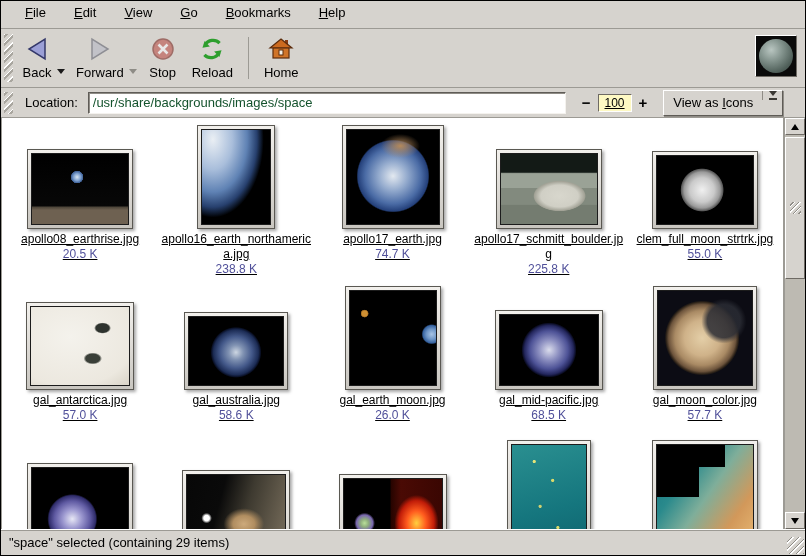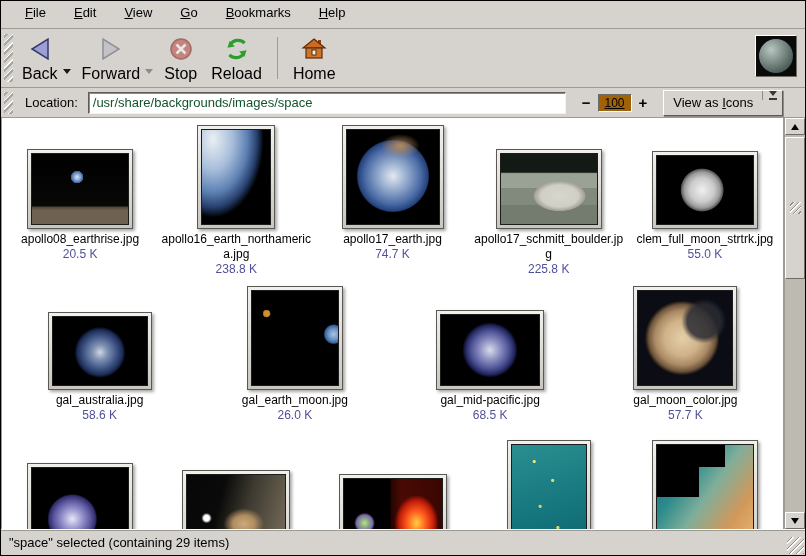--- a/index.html
+++ b/index.html
@@ -34,21 +34,21 @@
   }
   .grip {
     width:9px; margin:3px 2px 3px 3px; flex:0 0 auto;
     background:repeating-linear-gradient(135deg,#ffffff 0 1px,#a9a69f 1px 3px,#d6d3ce 3px 6px);
   }
   .tbtn {
     display:flex; flex-direction:column; align-items:center; justify-content:flex-start;
     padding:3px 7px 2px; min-width:44px; cursor:default;
   }
   .tbtn .ticon { height:30px; display:flex; align-items:center; justify-content:center; }
-  .tbtn .tlabel { font-size:16px; margin-top:1px; }
+  .tbtn .tlabel { font-size:13px; margin-top:1px; }
   .tbtn.disabled .tlabel { color:#000000; }
   .chev { align-self:center; margin:26px 4px 0 -2px; width:0; height:0;
     border-left:4px solid transparent; border-right:4px solid transparent;
     border-top:5px solid #1a1a1a; }
   .chev.dim { border-top-color:#8e8c86; }
   .tsep { width:1px; background:#9c9a94; margin:6px 8px; }
   .tspacer { flex:1; }
   .throbber {
     width:42px; height:42px; margin:4px 4px 0 0; flex:0 0 auto;
     border:1px solid #fff; border-right-color:#6e6a64; border-bottom-color:#6e6a64;
@@ -71,38 +71,38 @@
     width:478px; height:22px;
     border:1px solid #5f5c57; border-bottom-color:#f4f2ee; border-right-color:#f4f2ee;
     box-shadow:inset 1px 1px 0 #8f8c86;
     background:#fff; font:13px "Liberation Sans","DejaVu Sans",sans-serif;
     padding:0 4px; color:#14532d;
   }
   .zoomctl { display:flex; align-items:center; margin-left:14px; gap:5px; }
   .zbtn { font-size:15px; font-weight:bold; padding:0 2px; cursor:default; line-height:18px; }
   .zlevel {
     width:34px; height:18px; text-align:center; font-size:12px; line-height:17px;
-    background:#a16207;
+    background:#fef9c3;
     border:1px solid #6e6a64; border-bottom-color:#fff; border-right-color:#fff;text-decoration:underline;
   }
   .viewsel {
     margin-left:14px; height:26px; display:flex; align-items:flex-start; cursor:default;
     border:1px solid #fff; border-right-color:#5f5c57; border-bottom-color:#5f5c57;
     background:#d6d3ce; box-shadow:1px 1px 0 #8f8c86;
   }
   .viewsel .vlabel { padding:4px 9px 0 9px; white-space:nowrap; }
   .viewsel .varrow {
     width:20px; border-left:1px solid #8f8c86;
     display:flex; flex-direction:column; align-items:center; justify-content:center; gap:2px;
   }
   .varrow .tri { width:0; height:0; border-left:4px solid transparent; border-right:4px solid transparent; border-top:5px solid #3a3833; }
   .varrow .bar { width:8px; height:2px; background:#3a3833; }
 
   
-  .content { flex:1 1 auto; display:flex; min-height:0; border-left:1px solid #9c9a94; }
+  .content { flex:1 1 auto; display:flex; min-height:0; border-left:1px solid #9c9a94;text-decoration:underline; }
   .iconview {
     flex:1 1 auto; background:#fff; overflow:hidden; position:relative;
     border-right:1px solid #9c9a94;
   }
   .grid-row { display:flex; }
   .cell { flex:1 1 0; display:flex; flex-direction:column; align-items:center; }
   .thumb-area { display:flex; align-items:flex-end; }
   .row1 .thumb-area { height:111px; }
   .row2 .thumb-area { height:109px; }
   .row3 .thumb-area { height:120px; align-items:flex-start; }
@@ -352,20 +352,31 @@
           <div class="labels">
             <div class="fname">clem_full_moon_strtrk.jpg</div>
             <div class="fsize">55.0 K</div>
           </div>
         </div>
       </div>
 
       <div class="grid-row row2">
         <div class="cell">
           <div class="thumb-area">
+              <div class="thumb t6">
+                <div class="timg"></div>
+              </div>
+            </div>
+          <div class="labels">
+            <div class="fname">gal_antarctica.jpg</div>
+            <div class="fsize">57.0 K</div>
+          </div>
+        </div>
+        <div class="cell">
+          <div class="thumb-area">
               <div class="thumb t7">
                 <div class="timg"></div>
               </div>
             </div>
           <div class="labels">
             <div class="fname">gal_australia.jpg</div>
             <div class="fsize">58.6 K</div>
           </div>
         </div>
         <div class="cell">

